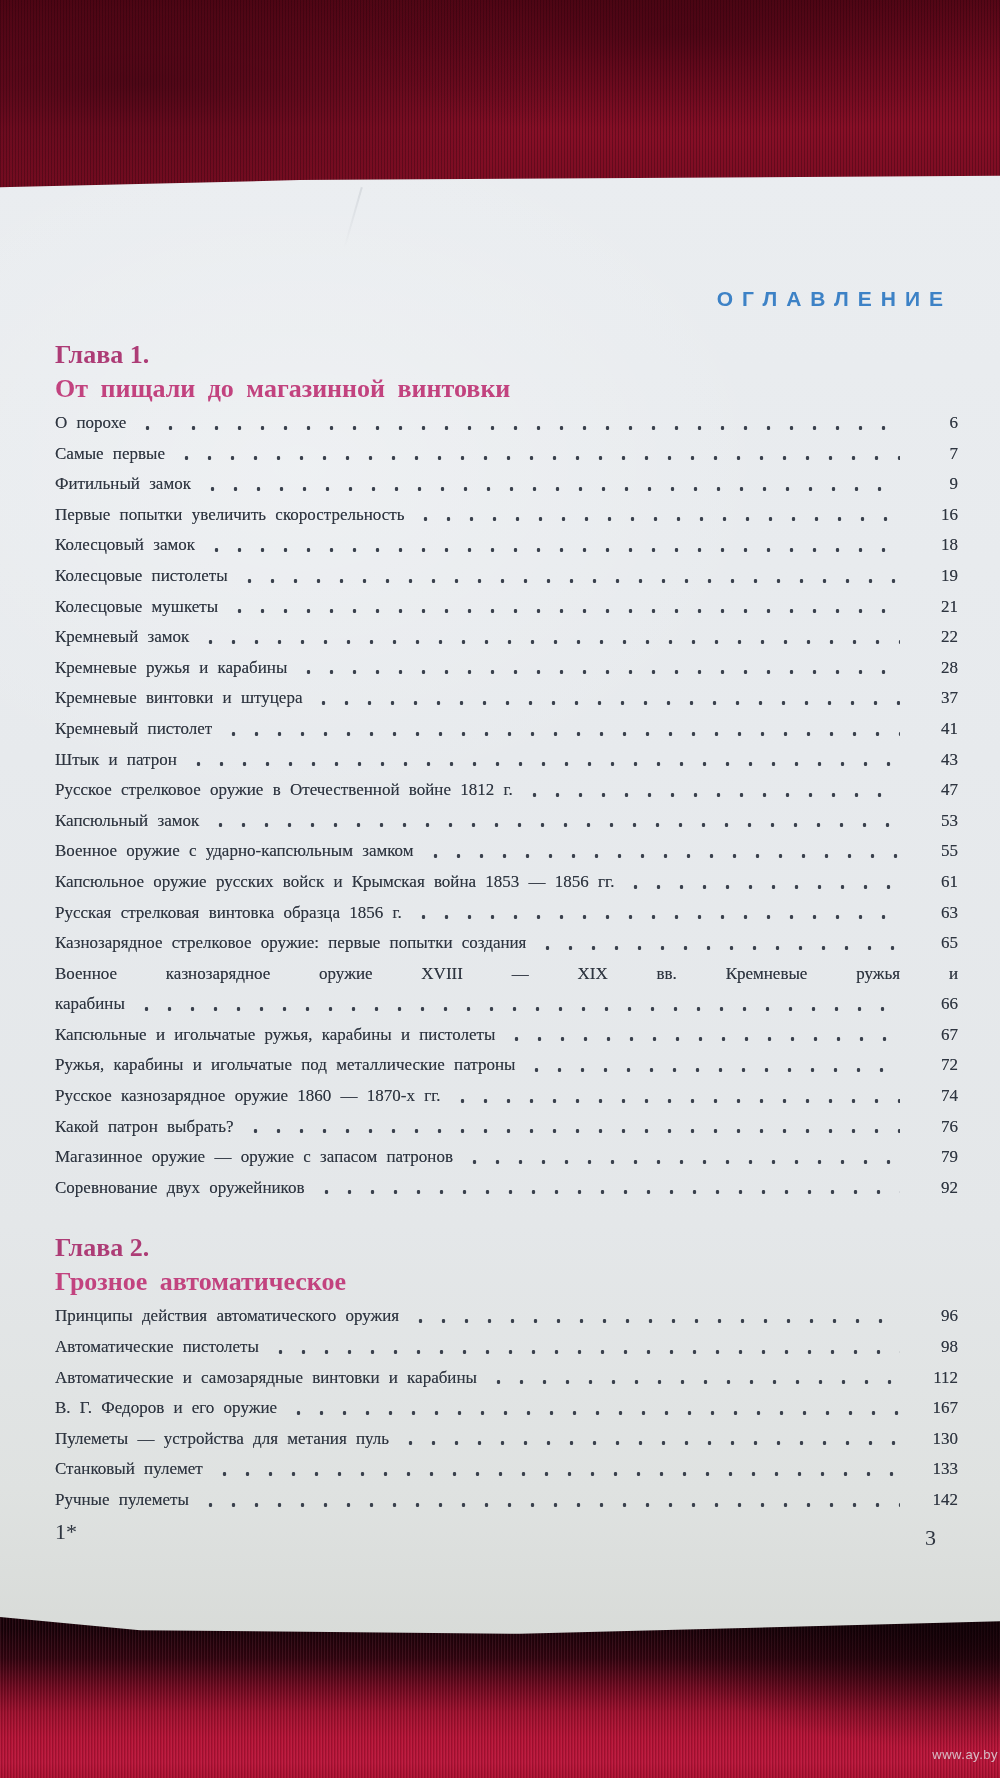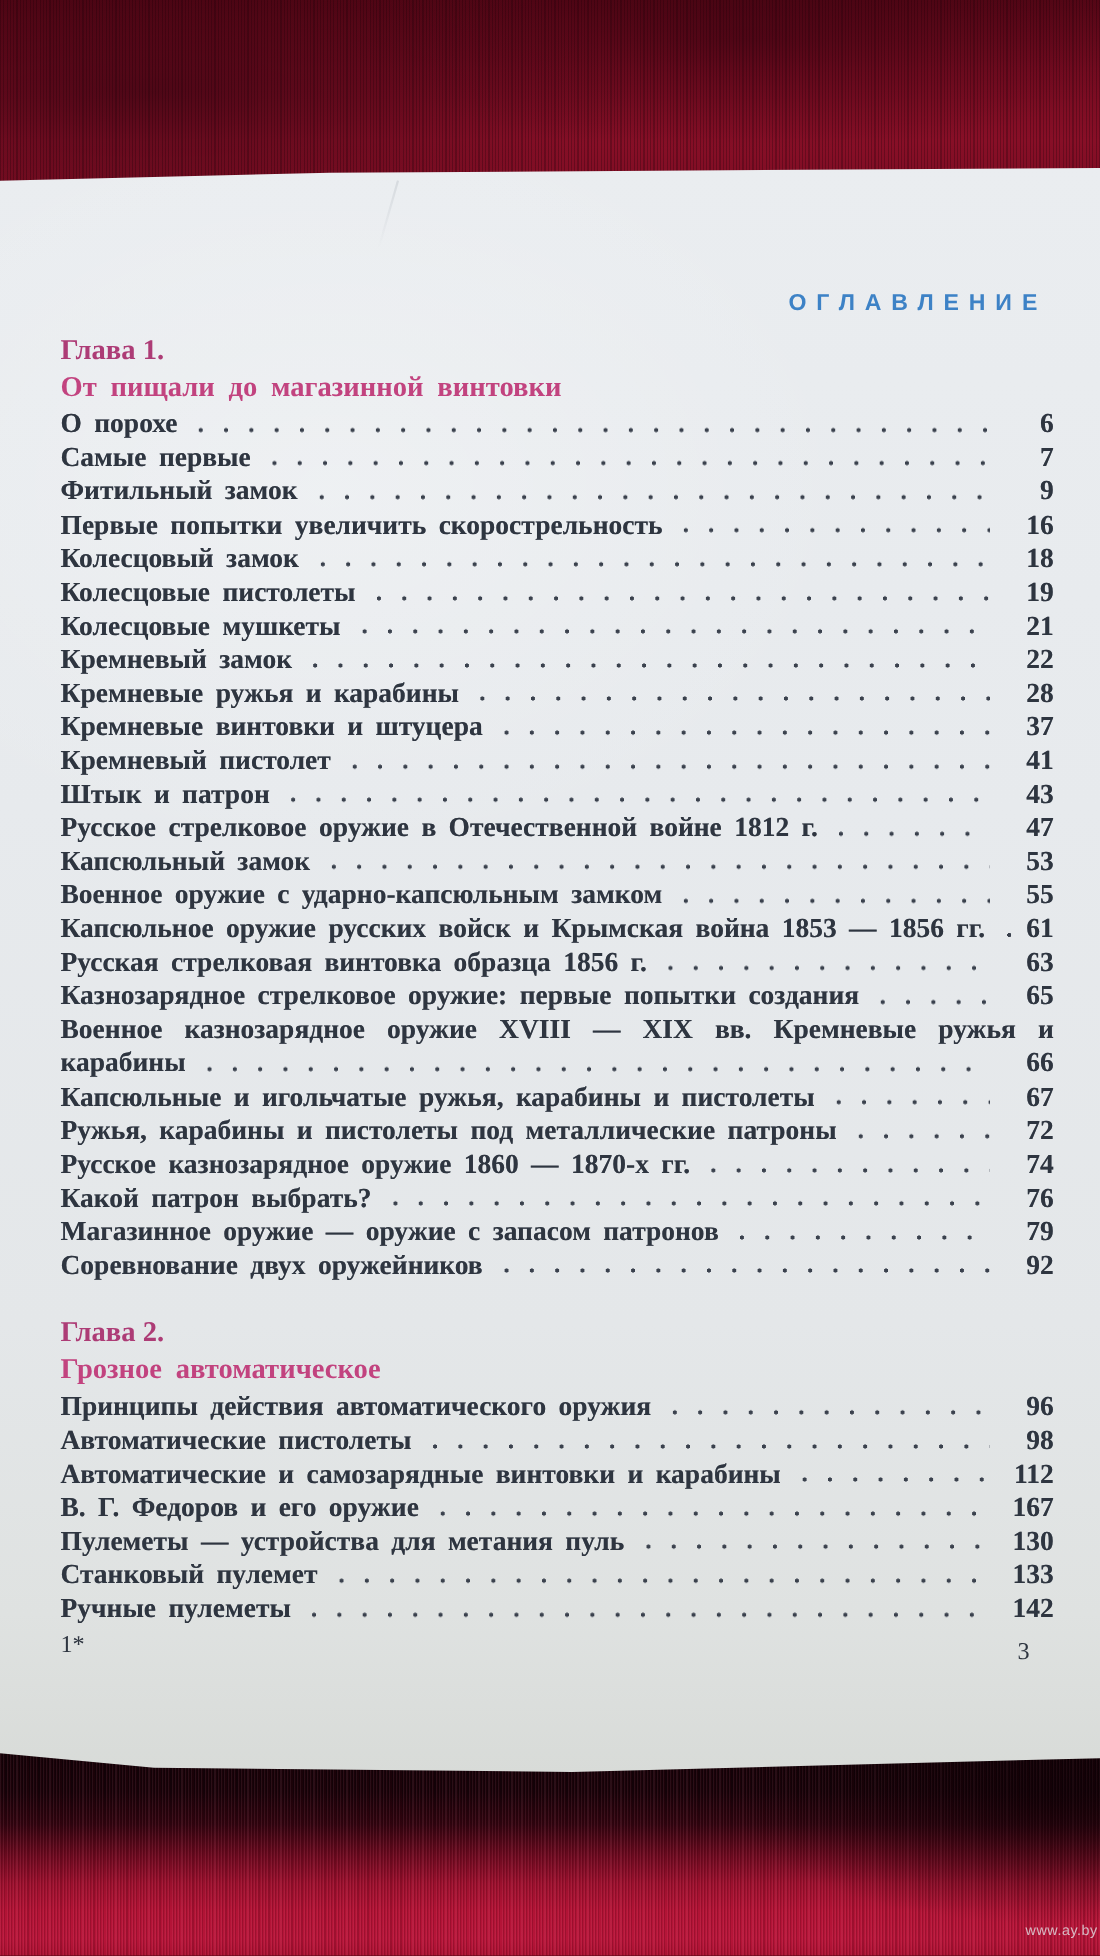--- a/index.html
+++ b/index.html
@@ -13,44 +13,44 @@
       radial-gradient(ellipse 520px 150px at 68% 16%, rgba(35,0,10,0.35), transparent 70%),
       repeating-linear-gradient(90deg, rgba(20,0,6,0.26) 0 1px, transparent 1px 3px),
       linear-gradient(180deg,#560616 0%,#740b20 28%,#880f27 58%,#7d0d23 82%,#670a1c 100%);}
   .fabric-bottom{position:absolute;left:0;top:1552px;width:1000px;height:226px;
     background:
       radial-gradient(ellipse 420px 160px at 96% 38%, rgba(10,0,4,0.55), transparent 70%),
       repeating-linear-gradient(90deg, rgba(255,130,160,0.10) 0 1px, rgba(60,0,12,0.20) 1px 2px, transparent 2px 3px),
       linear-gradient(180deg,#0a0104 0%,#140208 34%,#2c040e 47%,#6b0a1f 60%,#9a102d 71%,#b11335 82%,#b61539 93%,#a91131 100%);}
 
   
-  .page{position:absolute;left:0;top:149px;width:1000px;height:1464px;z-index:2;
+  .page{position:absolute;left:0;top:172px;width:1000px;height:1464px;z-index:2;
     background:
       radial-gradient(ellipse 700px 500px at 30% 20%, rgba(255,255,255,0.25), transparent 70%),
       linear-gradient(180deg,#eaedf0 0%,#e7eaed 40%,#e4e7e9 72%,#dfe2e1 90%,#d8dbd8 100%);
     clip-path:polygon(0% 1.05%, 30% 0.55%, 100% 0.25%, 100% 99.0%, 52% 99.85%, 14% 99.6%, 0% 98.7%);}
   .crease{position:absolute;left:352px;top:14px;width:2px;height:64px;
     transform:rotate(16deg);opacity:0.16;
     background:linear-gradient(180deg,#6a7480,transparent);}
 
   .content{position:absolute;left:55px;right:42px;top:0;color:#2e3540;}
 
   .toc-header{margin-top:116px;text-align:right;margin-right:6px;
     font-family:"Liberation Sans","DejaVu Sans",sans-serif;
     font-size:21px;font-weight:bold;letter-spacing:9px;color:#3d82c6;line-height:22px;}
 
-  .chapter{margin-top:14px;}
+  .chapter{margin-top:28px;}
   .chapter + .chapter{margin-top:28px;}
   .chapter-label{font-size:26px;font-weight:bold;color:#ad3c76;line-height:34px;}
   .chapter-title{font-size:26px;font-weight:bold;color:#c2437f;line-height:34px;word-spacing:6px;}
   .entries{margin-top:2px;}
   .chapter:nth-child(3) .entries{margin-top:12px;}
 
-  .entry-row{display:flex;align-items:flex-end;line-height:30.6px;font-size:25px;word-spacing:5px;
-    text-shadow:0 0 0.4px rgba(46,53,64,0.55);font-weight:bold;}
+  .entry-row{display:flex;align-items:flex-end;line-height:30.6px;font-size:17px;word-spacing:5px;
+    text-shadow:0 0 0.4px rgba(46,53,64,0.55);}
   .entry-title{white-space:nowrap;}
   .entry-row.wrap-line .entry-title{flex:1;white-space:normal;text-align:justify;text-align-last:justify;}
   .leader{flex:1;min-width:18px;height:10px;align-self:flex-end;margin:0 6px 6px 10px;
     background:radial-gradient(circle, #3a414d 1.7px, rgba(0,0,0,0) 2.1px) left center / 23px 10px repeat-x;}
   .entry-page{width:52px;text-align:right;white-space:nowrap;}
 
   .page-footer{display:flex;justify-content:space-between;margin-top:2px;font-size:22px;line-height:28px;}
   .footer-right{margin-right:22px;transform:translateY(6px);}
 
   .watermark{position:absolute;right:2px;top:1747px;z-index:3;
@@ -170,21 +170,21 @@
                 <span class="entry-title">карабины</span>
                 <span class="leader"></span>
                 <span class="entry-page">66</span>
               </div>
               <div class="entry-row">
                 <span class="entry-title">Капсюльные и игольчатые ружья, карабины и пистолеты</span>
                 <span class="leader"></span>
                 <span class="entry-page">67</span>
               </div>
               <div class="entry-row">
-                <span class="entry-title">Ружья, карабины и пистолеты под металлические патроны</span>
+                <span class="entry-title">Ружья, карабины и игольчатые под металлические патроны</span>
                 <span class="leader"></span>
                 <span class="entry-page">72</span>
               </div>
               <div class="entry-row">
                 <span class="entry-title">Русское казнозарядное оружие 1860 — 1870-х гг.</span>
                 <span class="leader"></span>
                 <span class="entry-page">74</span>
               </div>
               <div class="entry-row">
                 <span class="entry-title">Какой патрон выбрать?</span>

